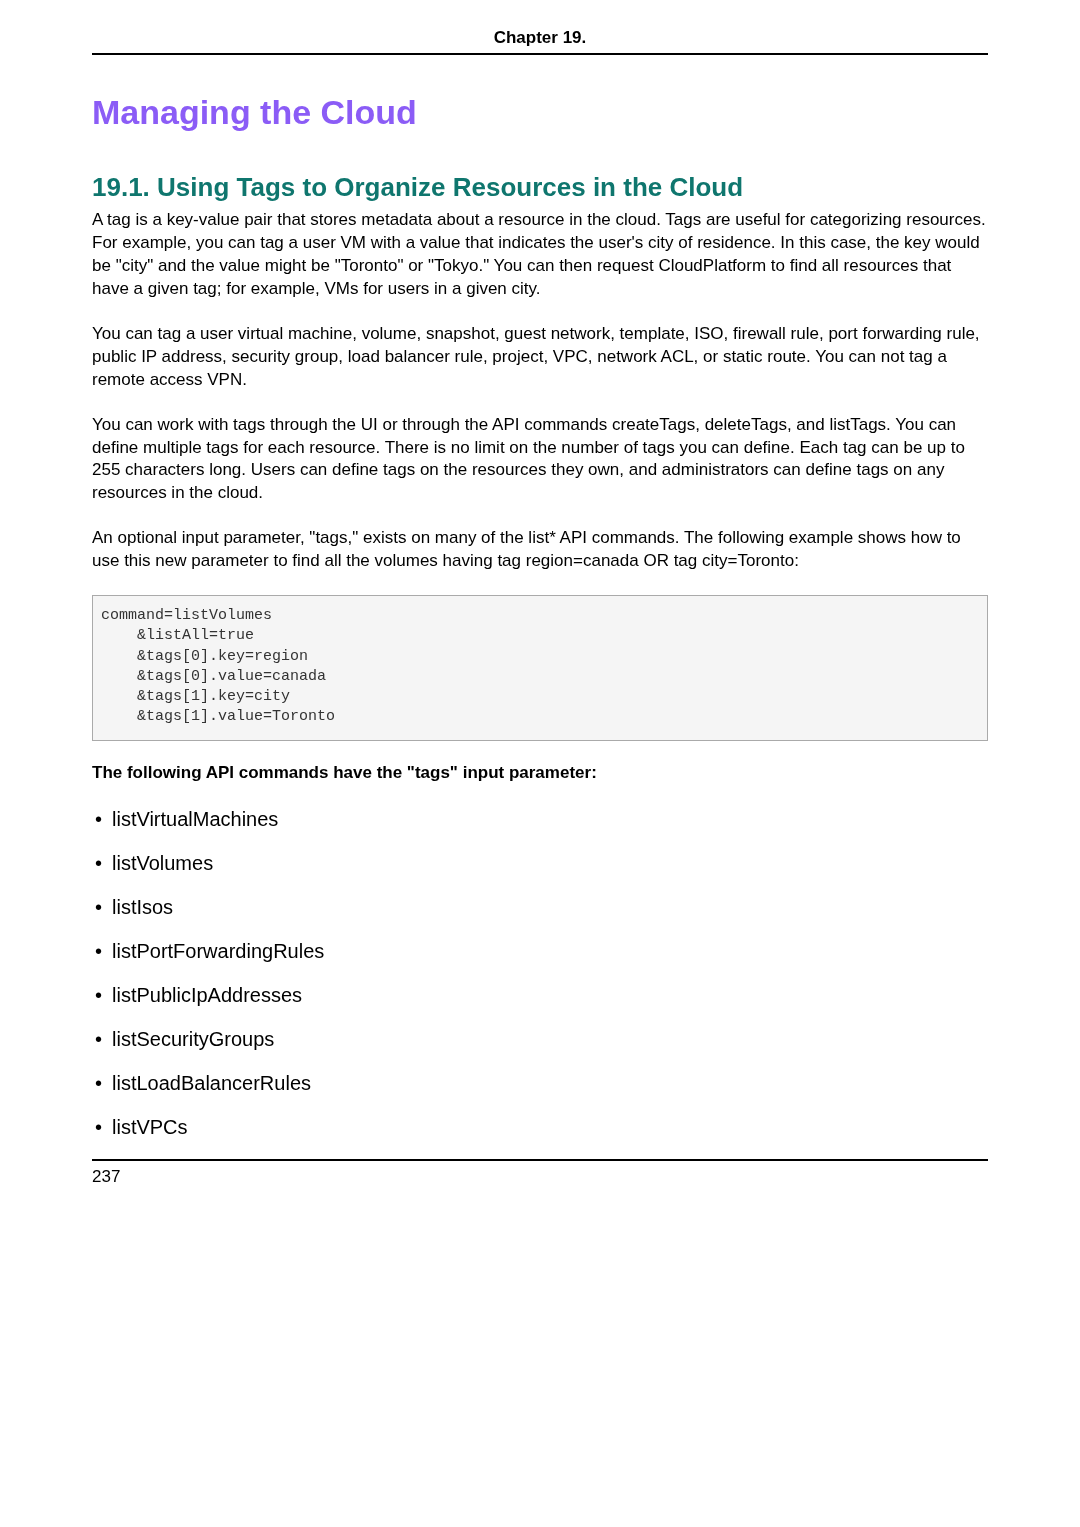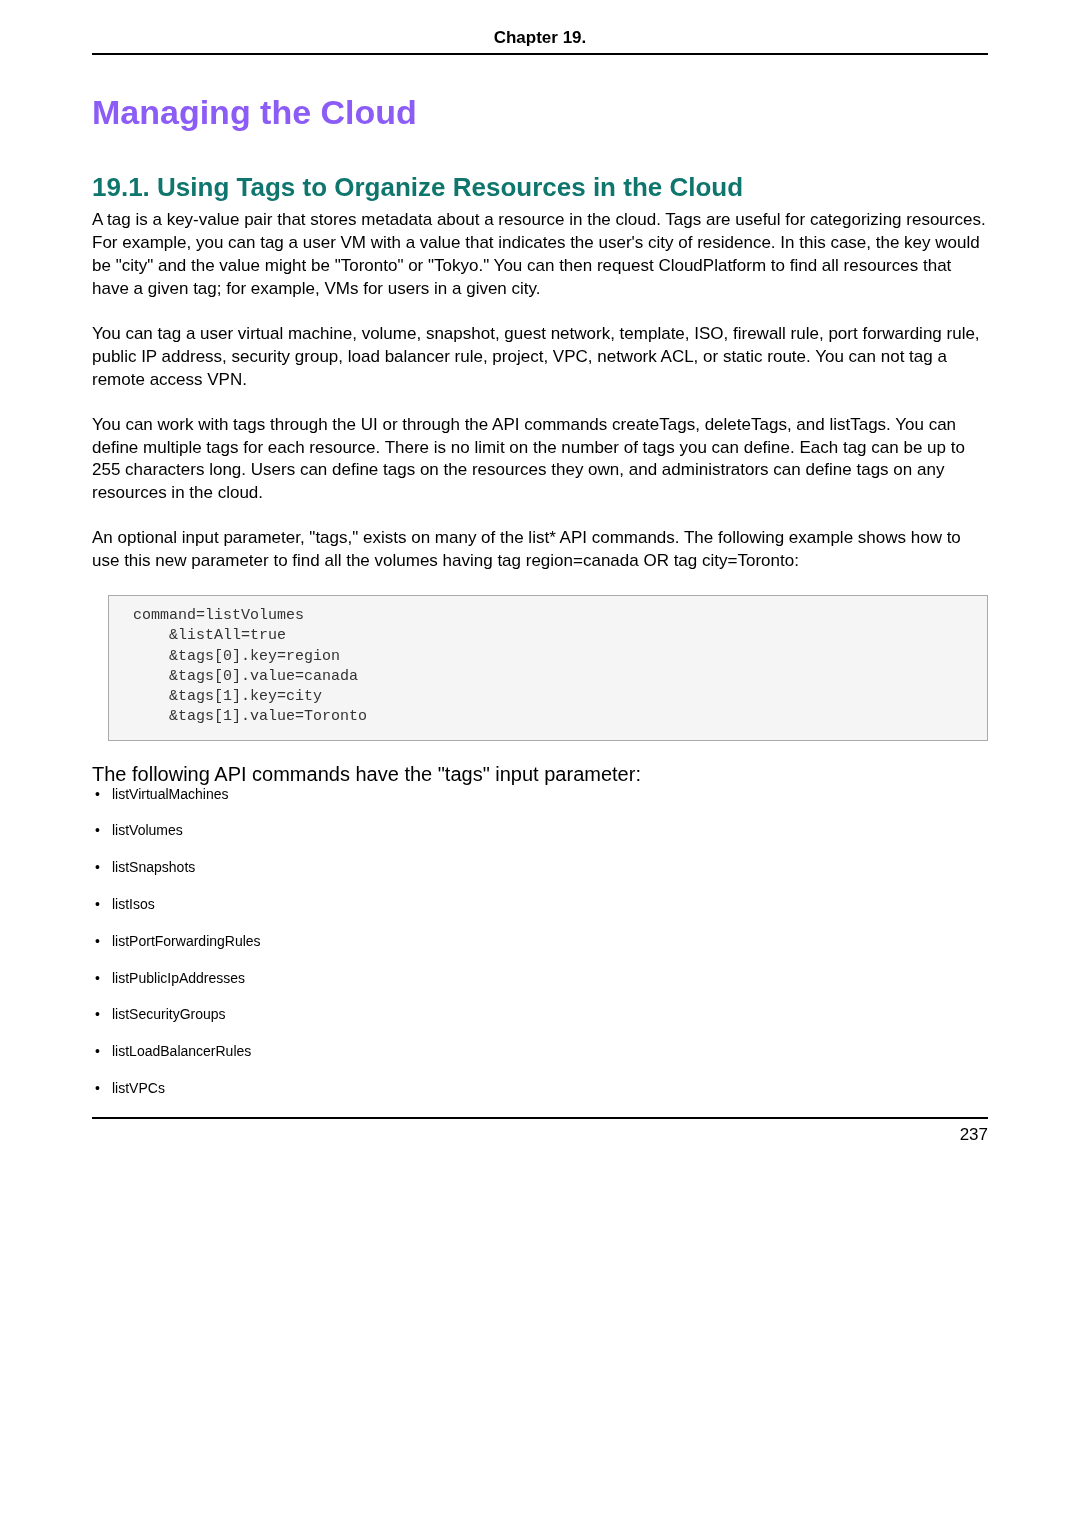--- a/index.html
+++ b/index.html
@@ -42,54 +42,55 @@
     p.body-text {
       font-size: 17px;
       line-height: 1.35;
       margin-bottom: 22px;
     }
     .code-block {
       border: 1px solid #aaa;
       background: #f5f5f5;
       font-family: "Liberation Mono", "Courier New", monospace;
       font-size: 15px;
-      padding: 10px 14px 12px 24px;
+      padding: 10px 14px 12px 8px;
       white-space: pre;
       color: #333;
       line-height: 1.35;
       margin-bottom: 22px;
-      margin-left: 16px;
+      margin-left: 0;
       margin-right: 0;
     }
     p.list-intro {
-      font-size: 20px;
-      margin-bottom: 0;
+      font-size: 17px;
+      margin-bottom: 24px;
+      font-weight: bold;
     }
     ul.api-list {
       list-style: none;
       padding-left: 0;
     }
     ul.api-list li {
-      font-size: 14px;
+      font-size: 20px;
       padding-left: 20px;
       position: relative;
       margin-bottom: 20px;
       line-height: 1.2;
     }
     ul.api-list li::before {
       content: "\2022";
       position: absolute;
       left: 3px;
       top: 0;
     }
     .footer-area {
       border-top: 2px solid #000;
       margin-top: 10px;
       padding-top: 6px;
-      text-align: right;
+      text-align: left;
       font-size: 17px;
     }
   </style>
 </head>
 <body>
 
 <div class="header-wrap">
   <span class="chapter-label">Chapter 19.</span>
 </div>
 
@@ -110,21 +111,20 @@
     &amp;tags[0].key=region
     &amp;tags[0].value=canada
     &amp;tags[1].key=city
     &amp;tags[1].value=Toronto</pre>
 
 <p class="list-intro">The following API commands have the "tags" input parameter:</p>
 
 <ul class="api-list">
   <li>listVirtualMachines</li>
   <li>listVolumes</li>
-  <li>listSnapshots</li>
   <li>listIsos</li>
   <li>listPortForwardingRules</li>
   <li>listPublicIpAddresses</li>
   <li>listSecurityGroups</li>
   <li>listLoadBalancerRules</li>
   <li>listVPCs</li>
 </ul>
 
 <div class="footer-area">
   <span>237</span>

